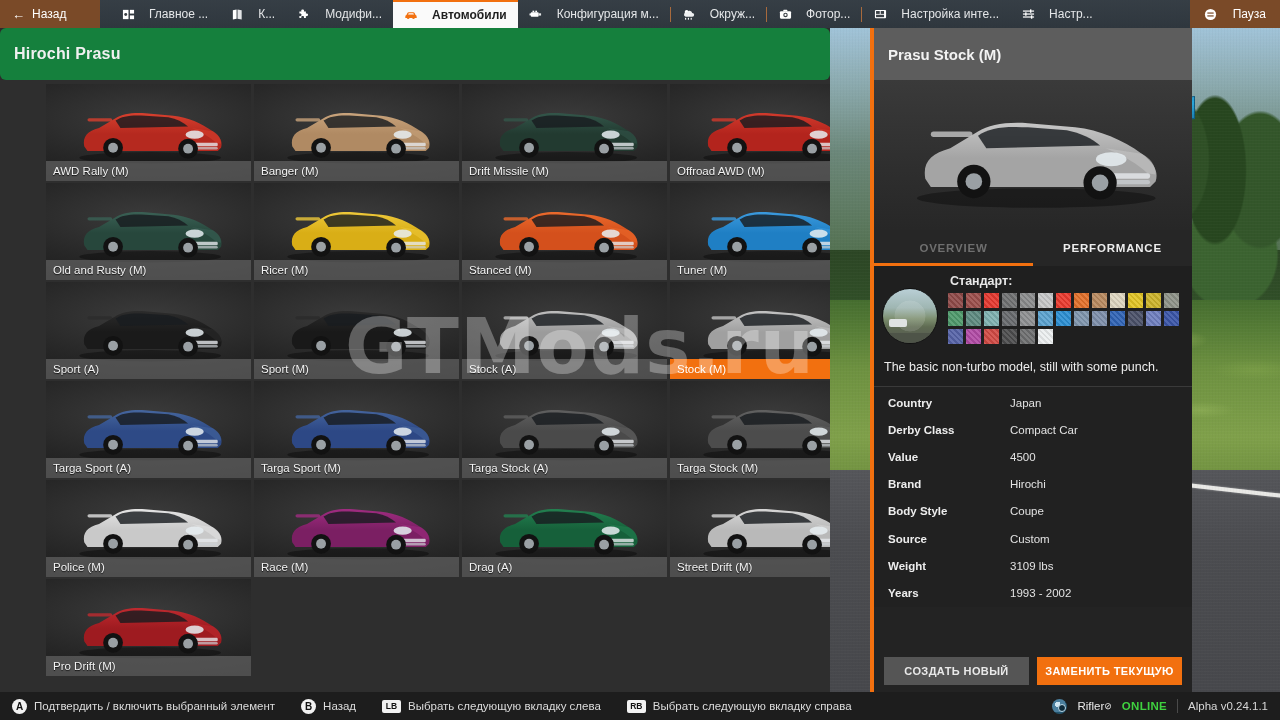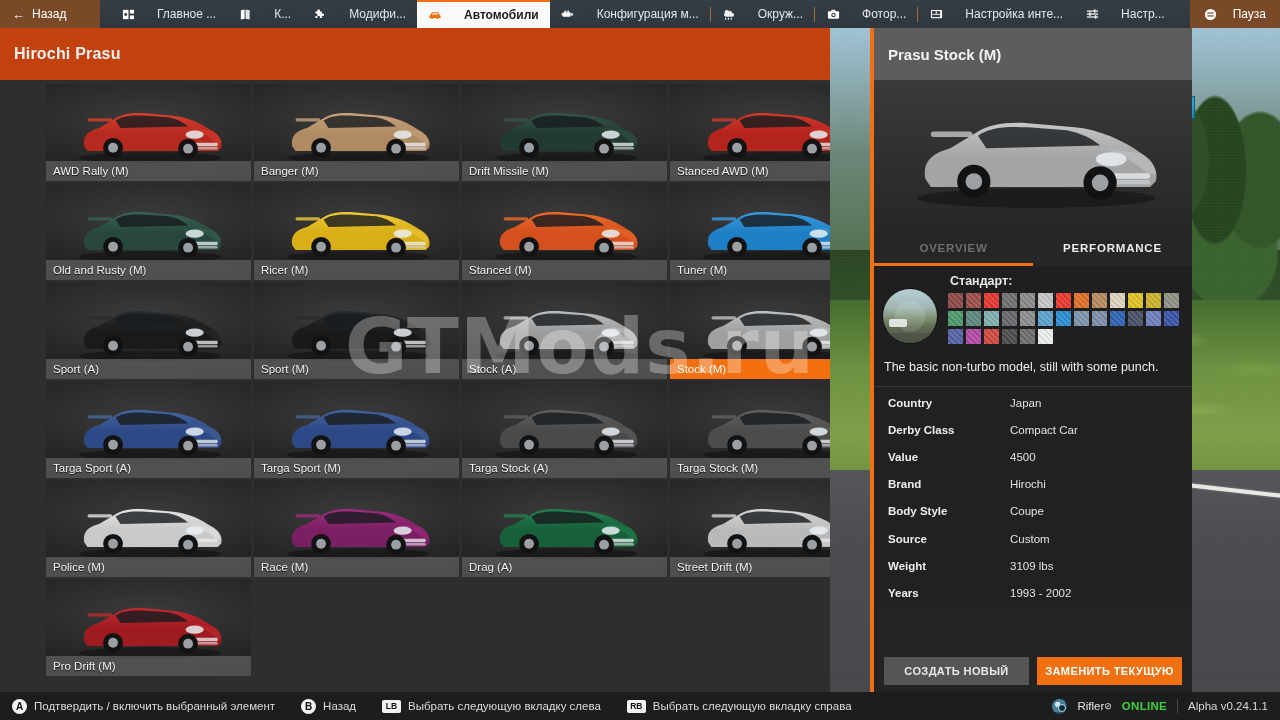--- a/index.html
+++ b/index.html
@@ -76,21 +76,21 @@
   }
   .tb-back {
     display: flex; align-items: center; gap: 7px;
     padding: 0 14px 0 12px;
     background: #7a4a28; color: #fff; font-size: 12px; font-weight: 400;
     min-width: 100px;
   }
   .tb-back .arrow { font-size: 13px; line-height: 1; }
   .tb-spacer { width: 10px; }
   .tb-tab {
-    display: flex; align-items: center; gap: 22px;
+    display: flex; align-items: center; gap: 14px;
     padding: 0 11px; white-space: nowrap; position: relative;
     color: #e4e6e8;
   }
   .tb-tab.active {
     background: #fafafa; color: #1e1e1e; font-weight: 700;
     border-top: 2px solid #f2700f;
   }
   .tb-sep { width: 1px; align-self: center; height: 15px; background: #a86a3d; }
   .tb-pause {
     margin-left: auto; display: flex; align-items: center; gap: 15px;
@@ -99,22 +99,22 @@
   .ic { display: inline-flex; width: 14px; height: 14px; align-items: center; justify-content: center; }
   .ic svg { display: block; }
 
   
   .leftpanel {
     position: absolute; left: 0; top: 28px; width: 830px; bottom: 28px;
     background: #2b2b2b;
     z-index: 20;
   }
   .lp-header {
-    height: 52px; background: #c2410c;
-    display: flex; align-items: center; padding: 8px 14px;
+    height: 52px; background: #15803d;
+    display: flex; align-items: center; padding: 8px 14px; border-radius: 6px;
   }
   .lp-title { color: #f0f0f0; font-size: 16px; font-weight: 700; letter-spacing: .2px; }
   .lp-grid-wrap {
     position: absolute; left: 0; top: 52px; right: 0; bottom: 0;
     background: #2e2e2e; overflow: hidden;
   }
   .lp-grid {
     display: grid;
     grid-template-columns: repeat(4, 205px);
     gap: 2px 3px;
@@ -500,21 +500,21 @@
     <path d="M150 34 C164 40 174 46 180 52 L186 53 C186 46 182 41 176 38 Z" fill="#d23a2c" opacity=".55"></path>
     <rect x="24" y="22" width="30" height="4" rx="2" fill="#d23a2c" opacity=".8"></rect>
     <ellipse cx="154" cy="42" rx="11" ry="5" fill="#e8eef2" opacity=".85"></ellipse>
     <rect x="150" y="52" width="32" height="4" rx="1.5" fill="#e6e9ec" opacity=".8"></rect>
     <rect x="150" y="57" width="32" height="3" rx="1.5" fill="#cdd2d6" opacity=".7"></rect>
     <circle cx="55" cy="58" r="12" fill="#121212"></circle>
     <circle cx="55" cy="58" r="6" fill="#9aa0a4"></circle>
     <circle cx="146" cy="59" r="12" fill="#121212"></circle>
     <circle cx="146" cy="59" r="6" fill="#9aa0a4"></circle>
   </svg></div>
-     <div class="tile-label">Stanced AWD (M)</div>
+     <div class="tile-label">Offroad AWD (M)</div>
           </div>
           <div class="tile">
             <div class="tile-bg-grad" style="background:radial-gradient(ellipse 120% 80% at 50% 35%, #3b3b3b 0%, #262626 60%, #1b1b1b 100%)"></div>
      <div class="car"><svg viewBox="0 0 200 80" preserveAspectRatio="xMidYMid meet">
     <defs>
       <linearGradient id="gt4" x1="0" y1="0" x2="0" y2="1">
         <stop offset="0%" stop-color="#3a6155"></stop>
         <stop offset="55%" stop-color="#27473c"></stop>
         <stop offset="100%" stop-color="#27473c"></stop>
       </linearGradient>

